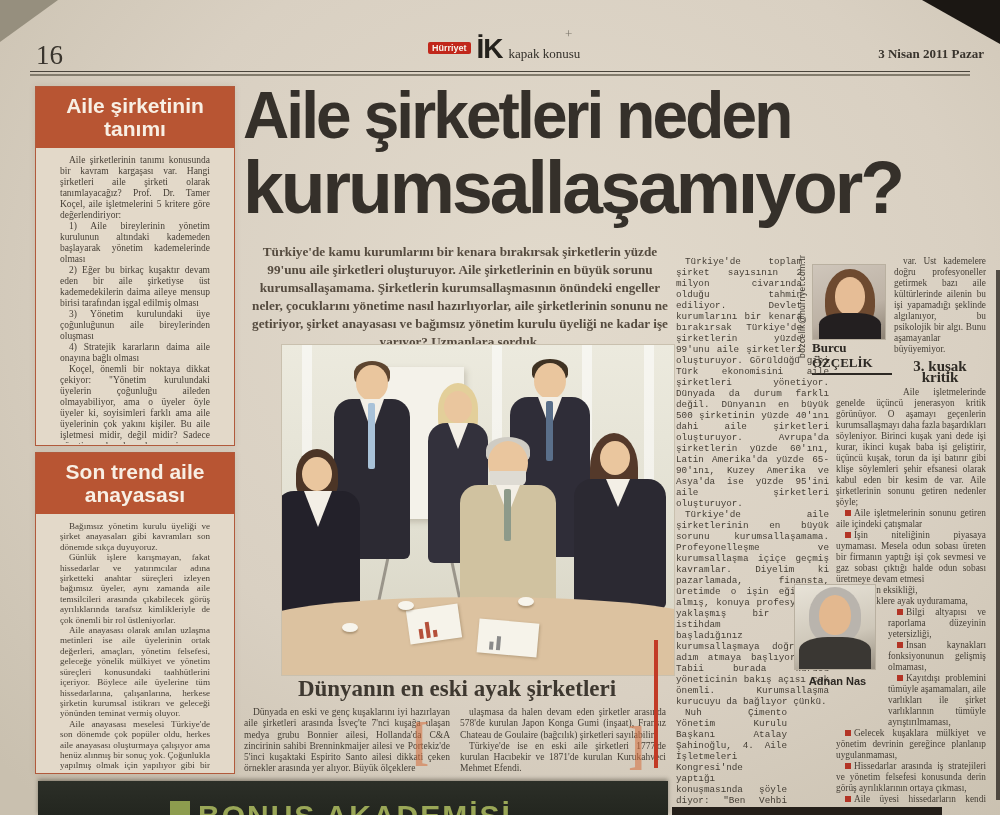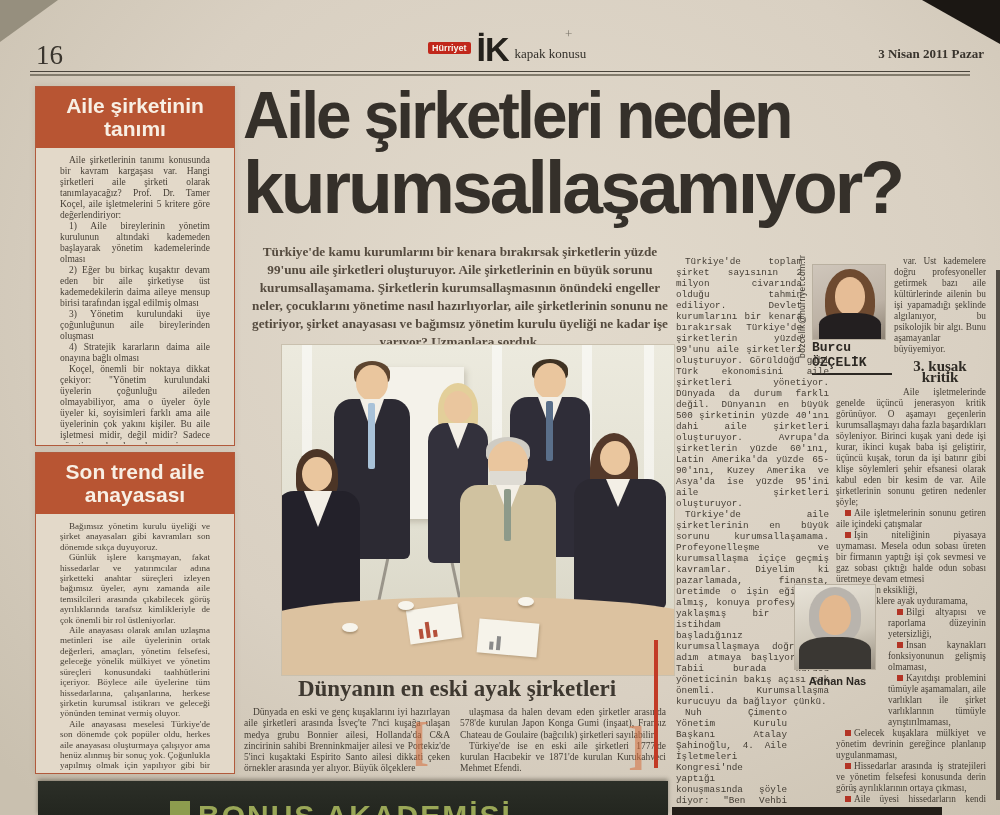--- a/index.html
+++ b/index.html
@@ -15,21 +15,21 @@
   #corner-tr{right:0;top:0;width:78px;height:44px;background:#1b1713;
     clip-path:polygon(0 0,100% 0,100% 100%);}
   #edge-r{right:0;top:270px;width:4px;height:530px;background:#241f19;opacity:.75;}
   .stain{width:5px;height:5px;border-radius:50%;background:#a5351f;opacity:.8;}
   
   #page-number{left:36px;top:40px;font-size:27px;color:#39342d;}
   #masthead{left:428px;top:34px;display:flex;align-items:flex-end;gap:6px;}
   #plus-mark{left:565px;top:26px;color:#7b756a;font-size:13px;}
   #brand-box{background:#c1271b;color:#f7f2ea;font-weight:bold;font-size:9px;
     padding:1px 4px;border-radius:2px;align-self:flex-start;margin-top:8px;}
-  #brand-ik{font-weight:bold;font-size:34px;line-height:30px;color:#24211c;letter-spacing:-1px;}
+  #brand-ik{font-weight:bold;font-size:28px;line-height:30px;color:#24211c;letter-spacing:-1px;}
   #section-name{font-size:13px;color:#33302a;padding-bottom:2px;}
   #header-date{right:16px;top:46px;font-size:13px;font-weight:bold;color:#39342d;}
   #rule1{left:30px;top:71px;width:940px;height:1px;background:#4a453c;}
   #rule2{left:30px;top:74px;width:940px;height:2px;background:#837c6d;}
   
   .side-box{left:35px;width:198px;border:1px solid #b15a3c;background:#e3d9c9;
     box-shadow:0 0 6px rgba(120,90,60,.15);}
   .side-box-head{background:#b85533;color:#f8efe4;text-align:center;font-weight:bold;
     font-size:21px;line-height:23px;padding:7px 4px 8px;
     font-family:"Liberation Sans","DejaVu Sans",sans-serif;}
@@ -53,21 +53,21 @@
   .portrait{overflow:hidden;border:1px solid #b9b0a0;}
   #burcu-photo{left:812px;top:264px;width:72px;height:74px;
     background:linear-gradient(160deg,#cfc6bb 0%,#bdb2a5 60%,#8d8274 100%);}
   .p-hair{position:absolute;border-radius:50% 50% 40% 40%;}
   .p-face{position:absolute;border-radius:50% 50% 46% 46%;}
   .p-shoulders{position:absolute;border-radius:40% 40% 0 0;}
   #burcu-photo .p-hair{left:12px;top:4px;width:50px;height:62px;background:#6e4a30;}
   #burcu-photo .p-face{left:22px;top:12px;width:30px;height:38px;background:#e6bd96;}
   #burcu-photo .p-shoulders{left:6px;top:48px;width:62px;height:28px;background:#231f20;}
   #byline-name{left:812px;top:340px;width:80px;font-size:13px;font-weight:bold;color:#2c2823;
-    line-height:15px;border-bottom:2px solid #2c2823;padding-bottom:3px;font-family:Liberation Mono, monospace;}
+    line-height:15px;border-bottom:2px solid #2c2823;padding-bottom:3px;}
   
   #main-photo{left:281px;top:344px;width:392px;height:330px;overflow:hidden;
     background:linear-gradient(180deg,#eceade 0%,#e2e0d2 55%,#d6d2c2 100%);border:1px solid #c9c0ae;}
   .pane{position:absolute;top:0;width:10px;height:240px;background:rgba(255,255,255,.55);}
   #flipchart{position:absolute;left:96px;top:22px;width:86px;height:152px;background:#f4f2ea;
     box-shadow:2px 3px 6px rgba(90,80,60,.25);}
   .fc-leg{position:absolute;width:3px;height:90px;background:#9a958a;}
   .fig{position:absolute;}
   .fig .head{position:absolute;border-radius:50%;background:#eac69e;}
   .fig .hair{position:absolute;border-radius:50% 50% 30% 30%;}

